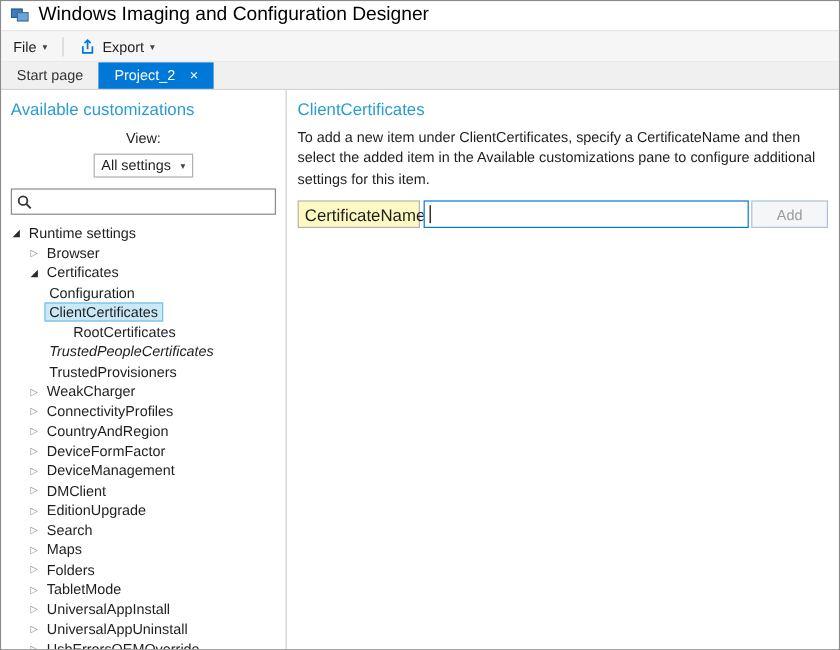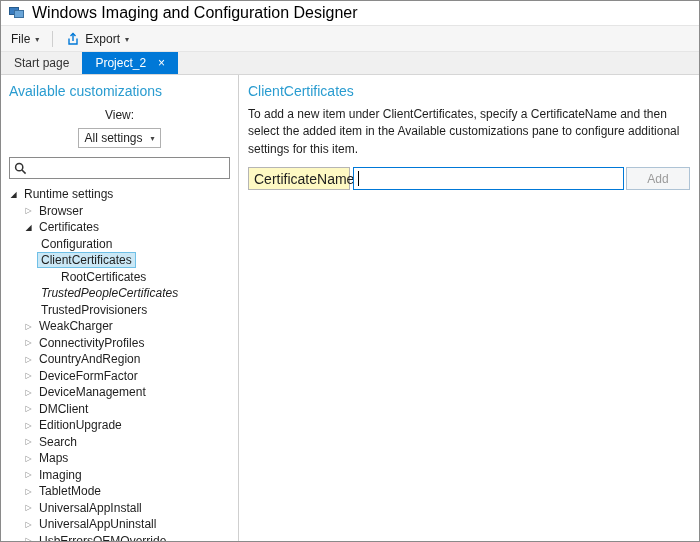--- a/index.html
+++ b/index.html
@@ -177,21 +177,21 @@
           <div class="tree-row" style="padding-left: 21px;">
             <span class="glyph collapsed">▷</span>
             <span class="tree-label">Search</span>
           </div>
           <div class="tree-row" style="padding-left: 21px;">
             <span class="glyph collapsed">▷</span>
             <span class="tree-label">Maps</span>
           </div>
           <div class="tree-row" style="padding-left: 21px;">
             <span class="glyph collapsed">▷</span>
-            <span class="tree-label">Imaging</span>
+            <span class="tree-label">Folders</span>
           </div>
           <div class="tree-row" style="padding-left: 21px;">
             <span class="glyph collapsed">▷</span>
             <span class="tree-label">TabletMode</span>
           </div>
           <div class="tree-row" style="padding-left: 21px;">
             <span class="glyph collapsed">▷</span>
             <span class="tree-label">UniversalAppInstall</span>
           </div>
           <div class="tree-row" style="padding-left: 21px;">

